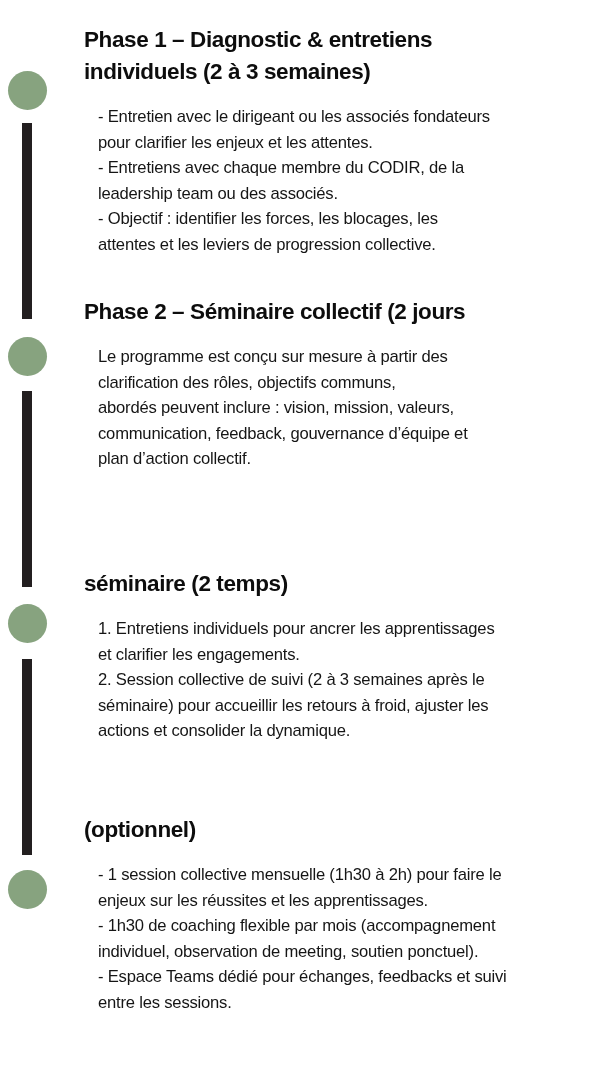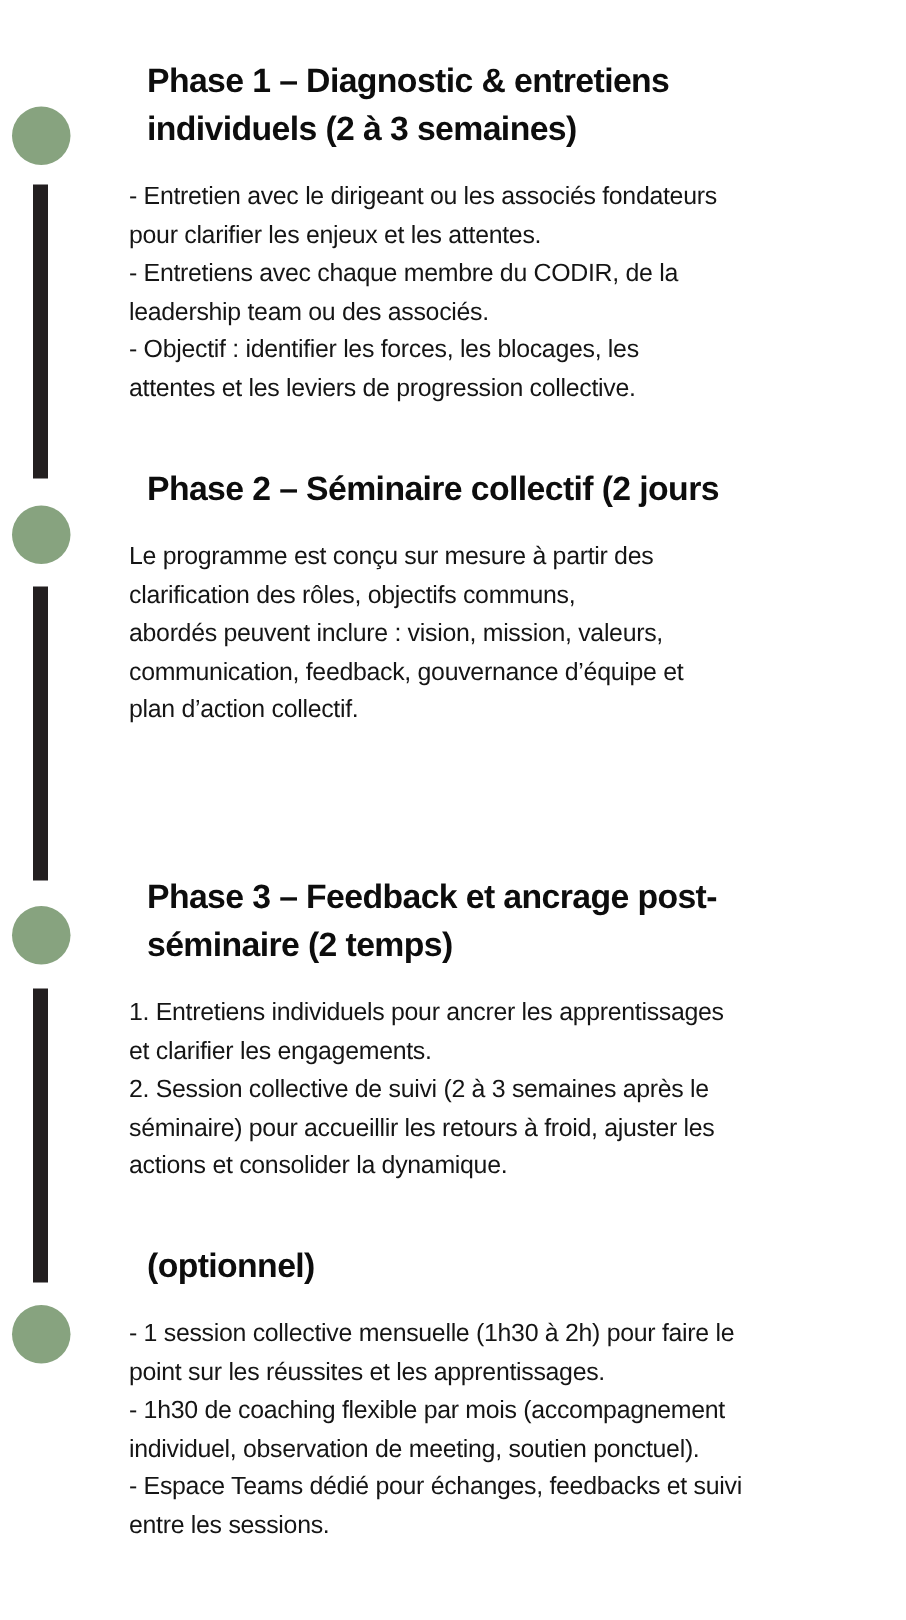--- a/index.html
+++ b/index.html
@@ -1,22 +1,22 @@
 <!DOCTYPE html>
 <html><head>
 <meta charset="utf-8">
 <style>
   html, body { margin: 0; padding: 0; background: #ffffff; }
   body { width: 604px; height: 1080px; position: relative; overflow: hidden;
          font-family: "Liberation Sans", "DejaVu Sans", sans-serif; color: #111111; }
   .dot { position: absolute; left: 8px; width: 39px; height: 39px; border-radius: 50%; background: #87A37F; }
   .bar { position: absolute; left: 22px; width: 10px; background: #231F20; }
   .phase { position: absolute; left: 82px; width: 510px; }
-  .phase h2 { margin: 16px; font-size: 22.5px; font-weight: 700; line-height: 32px; letter-spacing: -0.4px; color: #0d0d0d; }
-  .phase .body { margin: 4px; font-size: 16.6px; line-height: 25.6px; letter-spacing: -0.2px; color: #151515; }
+  .phase h2 { margin: 2px; font-size: 22.5px; font-weight: 700; line-height: 32px; letter-spacing: -0.4px; color: #0d0d0d; }
+  .phase .body { margin: 16px; font-size: 16.6px; line-height: 25.6px; letter-spacing: -0.2px; color: #151515; }
   .line { display: block; white-space: nowrap; }
 </style>
 </head>
 <body>
 
 <div class="dot" style="top:71px"></div>
 <div class="bar" style="top:123px;height:196px"></div>
 <div class="dot" style="top:337px"></div>
 <div class="bar" style="top:391px;height:196px"></div>
 <div class="dot" style="top:604px"></div>
@@ -46,37 +46,36 @@
     <span class="line">Le programme est conçu sur mesure à partir des</span>
     <span class="line">clarification des rôles, objectifs communs,</span>
     <span class="line">abordés peuvent inclure : vision, mission, valeurs,</span>
     <span class="line">communication, feedback, gouvernance d’équipe et</span>
     <span class="line">plan d’action collectif.</span>
   </p>
 </section>
 
 <section class="phase" style="top:566px">
   <h2>
-    <span class="line">Phase 3 – Feedback et ancrage post-</span>
     <span class="line">séminaire (2 temps)</span>
   </h2>
   <p class="body">
     <span class="line">1. Entretiens individuels pour ancrer les apprentissages</span>
     <span class="line">et clarifier les engagements.</span>
     <span class="line">2. Session collective de suivi (2 à 3 semaines après le</span>
     <span class="line">séminaire) pour accueillir les retours à froid, ajuster les</span>
     <span class="line">actions et consolider la dynamique.</span>
   </p>
 </section>
 
 <section class="phase" style="top:812px">
   <h2>
     <span class="line">(optionnel)</span>
   </h2>
   <p class="body">
     <span class="line">- 1 session collective mensuelle (1h30 à 2h) pour faire le</span>
-    <span class="line">point sur les réussites et les apprentissages.</span>
+    <span class="line">enjeux sur les réussites et les apprentissages.</span>
     <span class="line">- 1h30 de coaching flexible par mois (accompagnement</span>
     <span class="line">individuel, observation de meeting, soutien ponctuel).</span>
     <span class="line">- Espace Teams dédié pour échanges, feedbacks et suivi</span>
     <span class="line">entre les sessions.</span>
   </p>
 </section>
 
 </body></html>

